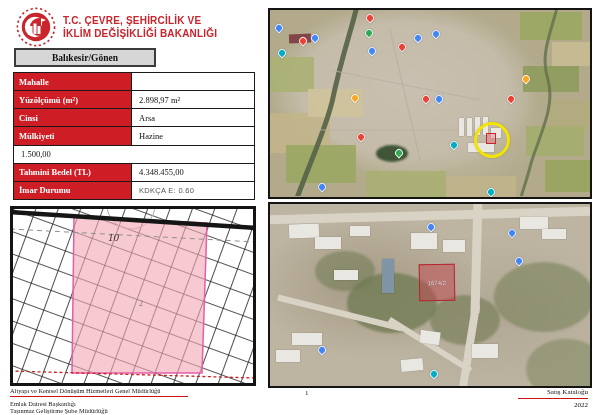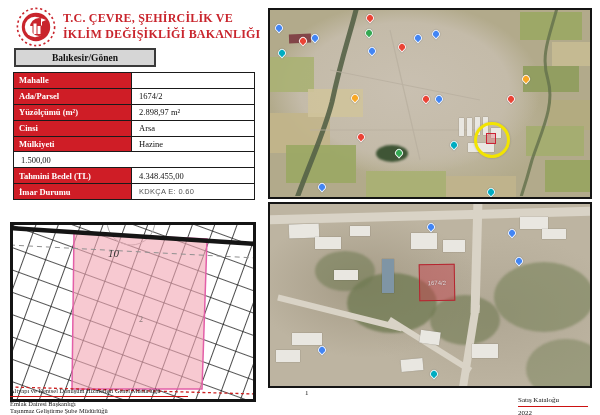--- a/index.html
+++ b/index.html
@@ -1,36 +1,36 @@
 <!DOCTYPE html>
 <html><head>
 <meta charset="utf-8">
 <style>
   html,body{margin:0;padding:0;background:#e8e8e8;}
   .page{position:relative;width:600px;height:415px;background:#ffffff;overflow:hidden;
         font-family:"Liberation Serif", serif;color:#111;}
   
   .ministry{position:absolute;left:16px;top:7px;display:flex;align-items:center;gap:7px;}
-  .ministry-name{font-family:Liberation Serif, serif;font-weight:bold;color:#c9252d;
-                 font-size:12px;line-height:1.3;letter-spacing:.2px;}
+  .ministry-name{font-family:Liberation Sans, sans-serif;font-weight:bold;color:#c9252d;
+                 font-size:10px;line-height:1.3;letter-spacing:.2px;}
   
   .loc-box{position:absolute;left:14px;top:48px;width:142px;height:19px;background:#d6d6d6;
            border:2px solid #3a3a3a;box-sizing:border-box;display:flex;align-items:center;
            justify-content:center;font-weight:bold;font-size:9.5px;}
   
   .itable{position:absolute;left:13px;top:72px;width:242px;height:128px;border:1.5px solid #1a1a1a;
           box-sizing:border-box;display:flex;flex-direction:column;background:#fff;}
   .trow{flex:1;display:flex;border-bottom:1px solid #1a1a1a;}
   .trow:last-child{border-bottom:none;}
   .tlabel{width:118px;background:#cf1d26;color:#fff;font-weight:bold;font-size:8.5px;
           display:flex;align-items:center;padding-left:5px;border-right:1px solid #1a1a1a;box-sizing:border-box;}
   .tvalue{flex:1;font-size:8.5px;display:flex;align-items:center;padding-left:7px;color:#111;}
   .tvalue.alt{font-family:"Liberation Sans", sans-serif;font-size:7.5px;color:#555;letter-spacing:.3px;}
   
-  .cadastral{position:absolute;left:10px;top:222px;width:246px;height:180px;border:3px solid #141414;
+  .cadastral{position:absolute;left:10px;top:206px;width:246px;height:180px;border:3px solid #141414;
              box-sizing:border-box;background:#fff;overflow:hidden;}
   
   .sat{position:absolute;border:2.5px solid #141414;box-sizing:border-box;overflow:hidden;}
   .sat-top{left:268px;top:8px;width:324px;height:191px;
      background:
        radial-gradient(190px 120px at 42% 42%, #c9c0b1 0%, #c4bba9 55%, rgba(196,187,169,0) 72%),
        radial-gradient(150px 90px at 52% 62%, #cbc2b2 0%, rgba(203,194,178,0) 75%),
        #b2aa8b;}
   .sat-bottom{left:268px;top:202px;width:324px;height:186px;
      background:
@@ -48,21 +48,21 @@
         box-shadow:0 0 2px rgba(0,0,0,.25);}
   .mini-parcel{position:absolute;width:8px;height:9px;border:1.5px solid #cc2233;background:rgba(230,120,130,.4);}
   .parcel{position:absolute;border:1.5px solid #b5252f;background:rgba(195,70,80,.5);
           display:flex;align-items:center;justify-content:center;transform:rotate(-1deg);}
   .parcel-label{font-family:"Liberation Sans", sans-serif;font-size:6px;color:#f0e4e4;text-shadow:0 0 1px #5a2a2a;}
   
   .foot-left{position:absolute;left:10px;top:387px;font-size:6.4px;color:#222;line-height:1.1;}
   .redrule{height:1.5px;background:#cc1111;}
   .foot-left .redrule{width:178px;margin:1.5px 0 2.5px 0;}
   .page-num{position:absolute;left:305px;top:389px;font-size:7px;}
-  .catalog{position:absolute;right:12px;top:396px;font-size:7px;}
+  .catalog{position:absolute;right:12px;top:388px;text-align:right;font-size:7px;}
   .catalog .redrule{width:70px;margin:1.5px 0 1.5px auto;}
 </style>
 </head>
 <body>
 
 <div class="page">
 
   <div class="ministry">
     <svg width="40" height="40" viewBox="0 0 40 40">
       <circle cx="20" cy="20" r="18.6" fill="#fff" stroke="#c9252d" stroke-width="1.6" stroke-dasharray="2.2 2.6"></circle>
@@ -81,24 +81,20 @@
     </div>
   </div>
 
   <div class="loc-box">
     <span>Balıkesir/Gönen</span>
   </div>
 
   <div class="itable">
       <div class="trow">
         <div class="tlabel">Mahalle</div>
-      </div>
-      <div class="trow">
-        <div class="tlabel">Ada/Parsel</div>
-        <div class="tvalue">1674/2</div>
       </div>
       <div class="trow">
         <div class="tlabel">Yüzölçümü (m²)</div>
         <div class="tvalue">2.898,97 m²</div>
       </div>
       <div class="trow">
         <div class="tlabel">Cinsi</div>
         <div class="tvalue">Arsa</div>
       </div>
       <div class="trow">

